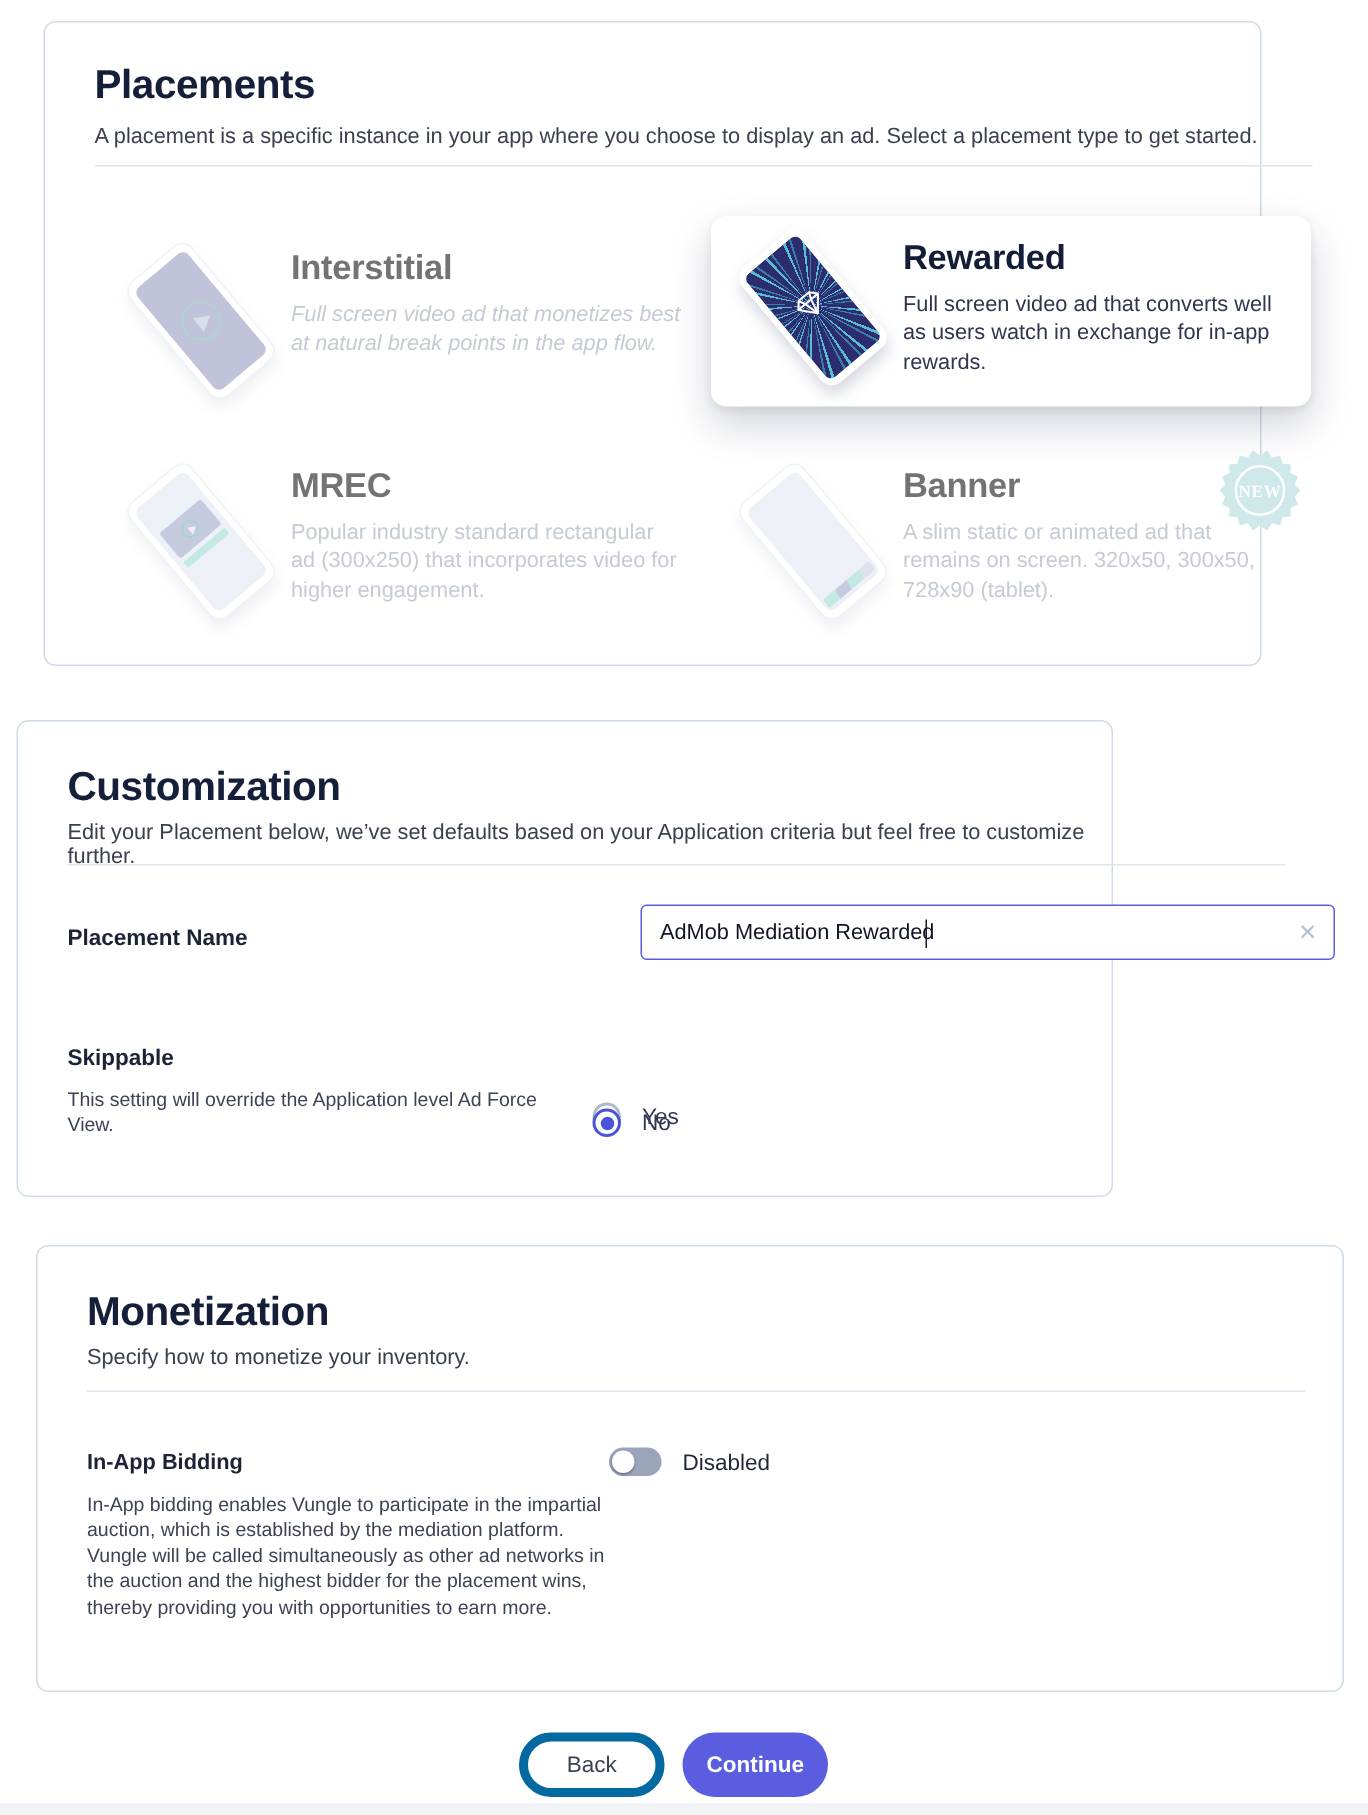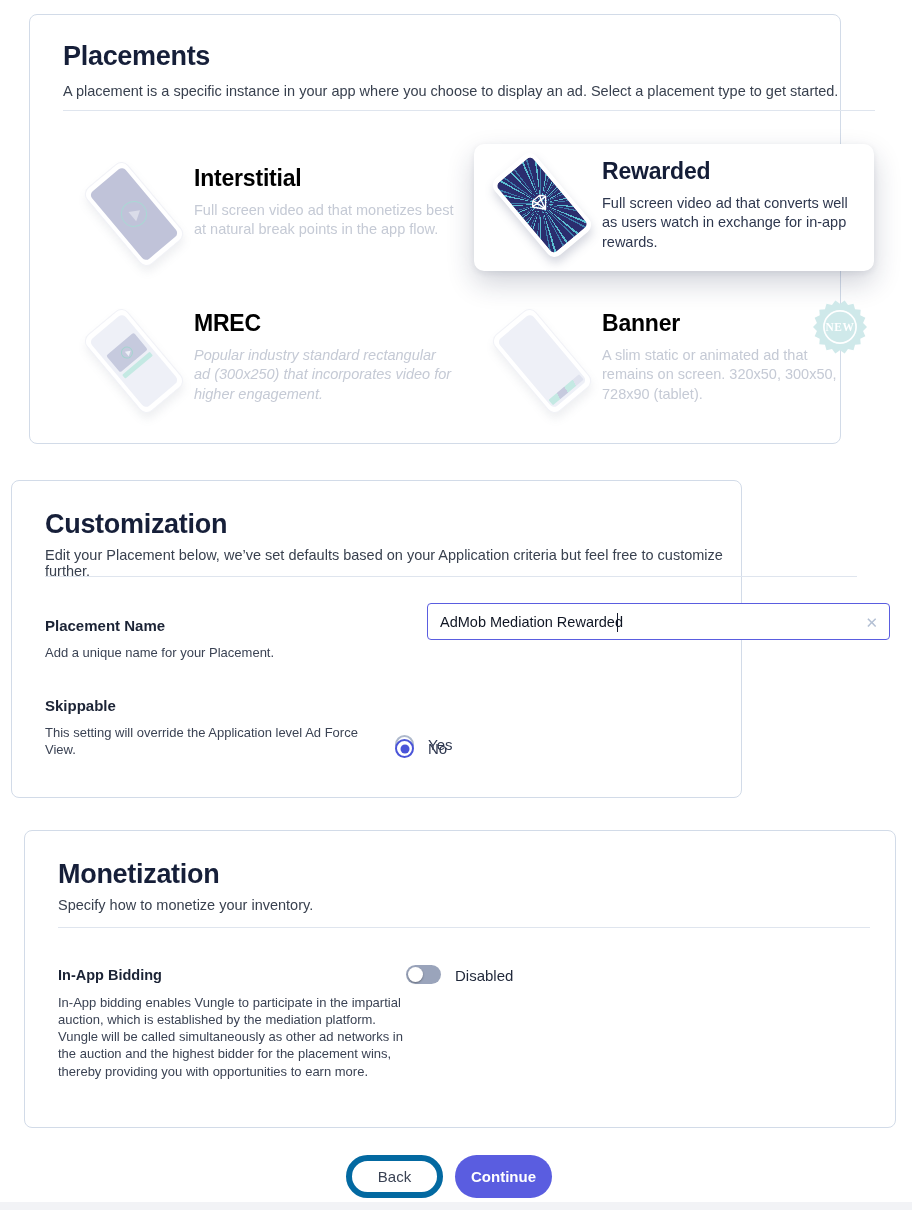--- a/index.html
+++ b/index.html
@@ -9,21 +9,21 @@
   .card { position:absolute; background:#fff; border:1px solid #d2dbe8; border-radius:8px; }
   .card-title { position:absolute; left:33px; font-size:27px; font-weight:700; color:#161f39; letter-spacing:-0.3px; }
   .card-sub { position:absolute; left:33px; font-size:14.5px; color:#39414f; }
   .divider { position:absolute; left:33px; width:812px; height:1px; background:#dfe5ee; }
 
   
   .opt { position:absolute; }
   .opt-text { position:absolute; left:134px; top:12px; }
   .opt-title { font-size:23px; font-weight:700; letter-spacing:-0.2px; }
   .opt-desc { font-size:14.5px; line-height:1.34; margin-top:9px; }
-  .opt.dim .opt-title { color:#000000; }
+  .opt.dim .opt-title { color:#737373; }
   .opt.dim .opt-desc { color:#c5cad5; }
   .opt.selected { background:#fff; border-radius:10px; box-shadow:0 12px 28px rgba(25,35,70,.20), 0 2px 6px rgba(25,35,70,.08); }
   .opt.selected .opt-title { color:#141d37; }
   .opt.selected .opt-desc { color:#2e374e; }
 
   
   .phone { position:absolute; width:120px; height:110px; }
   .phone-body { position:absolute; left:33px; top:3px; width:54px; height:100px; background:#fff; border-radius:9px;
                 transform:rotate(-40deg); box-shadow:-3px 5px 10px rgba(90,100,130,.25); }
   .dim .phone-body { box-shadow:-3px 5px 9px rgba(120,128,150,.12); border:1px solid #f1f2f7; }
@@ -97,21 +97,21 @@
             <div class="screen-center">
                 <div class="play-ring">
                   <div class="play-tri"></div>
                 </div>
               </div>
           </div>
         </div>
       </div>
       <div class="opt-text">
         <div class="opt-title">Interstitial</div>
-        <div class="opt-desc" style="width:274px;">Full screen video ad that monetizes best at natural break points in the app flow.</div>
+        <div class="opt-desc" style="width:274px;font-style:italic;">Full screen video ad that monetizes best at natural break points in the app flow.</div>
       </div>
     </div>
 
     <div class="opt selected" style="left:444px; top:129px; width:400px; height:127px;">
       <div class="phone" style="left:8px; top:8px;">
         <div class="phone-body">
           <div class="screen screen-rewarded">
             <div class="screen-center">
               <svg viewBox="0 0 24 24" width="24" height="24">
                 <path d="M7.5 5 L16.5 5 L20.5 9.5 L12 19.5 L3.5 9.5 Z M3.5 9.5 H20.5 M7.5 5 L9.5 9.5 L12 19.5 M16.5 5 L14.5 9.5 L12 19.5" fill="none" stroke="#ffffff" stroke-width="1.4" stroke-linejoin="round"></path>
@@ -136,21 +136,21 @@
                     <div class="mrec-tri"></div>
                   </div>
                 </div>
               <div class="mrec-bar"></div>
             </div>
           </div>
         </div>
       </div>
       <div class="opt-text">
         <div class="opt-title">MREC</div>
-        <div class="opt-desc" style="width:258px;font-style:italic;">Popular industry standard rectangular ad (300x250) that incorporates video for higher engagement.</div>
+        <div class="opt-desc" style="width:258px;">Popular industry standard rectangular ad (300x250) that incorporates video for higher engagement.</div>
       </div>
     </div>
 
     <div class="opt dim" style="left:444px; top:283px; width:420px; height:135px;">
       <div class="phone" style="left:8px; top:10px;">
         <div class="phone-body">
           <div class="screen screen-banner">
             <div class="banner-strip"></div>
           </div>
         </div>
@@ -168,21 +168,20 @@
       </div>
     </div>
   </section>
 
   <section class="card" style="left:11px; top:480px; width:731px; height:318px;">
     <h1 class="card-title" style="top:28px;">Customization</h1>
     <p class="card-sub" style="top:66px;">Edit your Placement below, we’ve set defaults based on your Application criteria but feel free to customize further.</p>
     <div class="divider" style="top:95px;"></div>
 
     <div class="field-label" style="left:33px; top:136px;">Placement Name</div>
-    <div class="field-help" style="left:33px; top:163px; width:330px;">Add a unique name for your Placement.</div>
     <div class="input-wrap" style="left:381px; top:122px;margin-left:34px;">
       <input type="text" value="AdMob Mediation Rewarded" style="">
       <span class="caret"></span>
       <span class="clear-x">✕</span>
     </div>
 
     <div class="field-label" style="left:33px; top:216px;">Skippable</div>
     <div class="field-help" style="left:33px; top:243px; width:330px;">This setting will override the Application level Ad Force View.</div>
 
     <div class="radio-row" style="left:383px; top:222px;margin-top:32px;">

